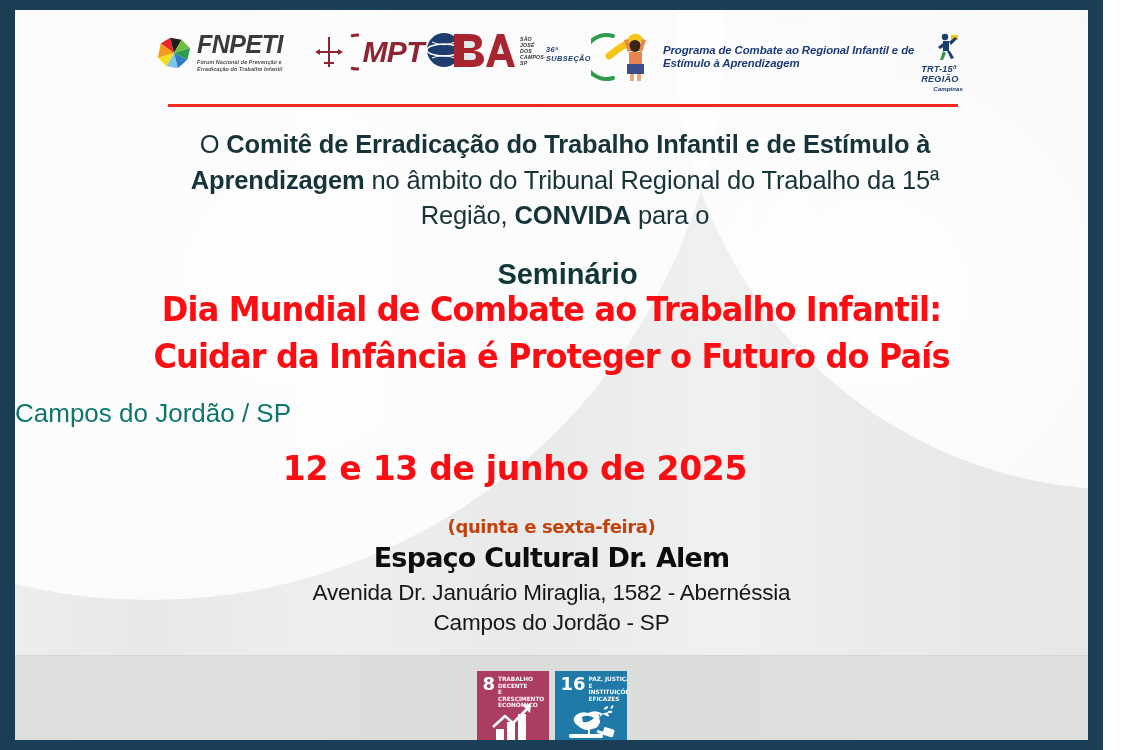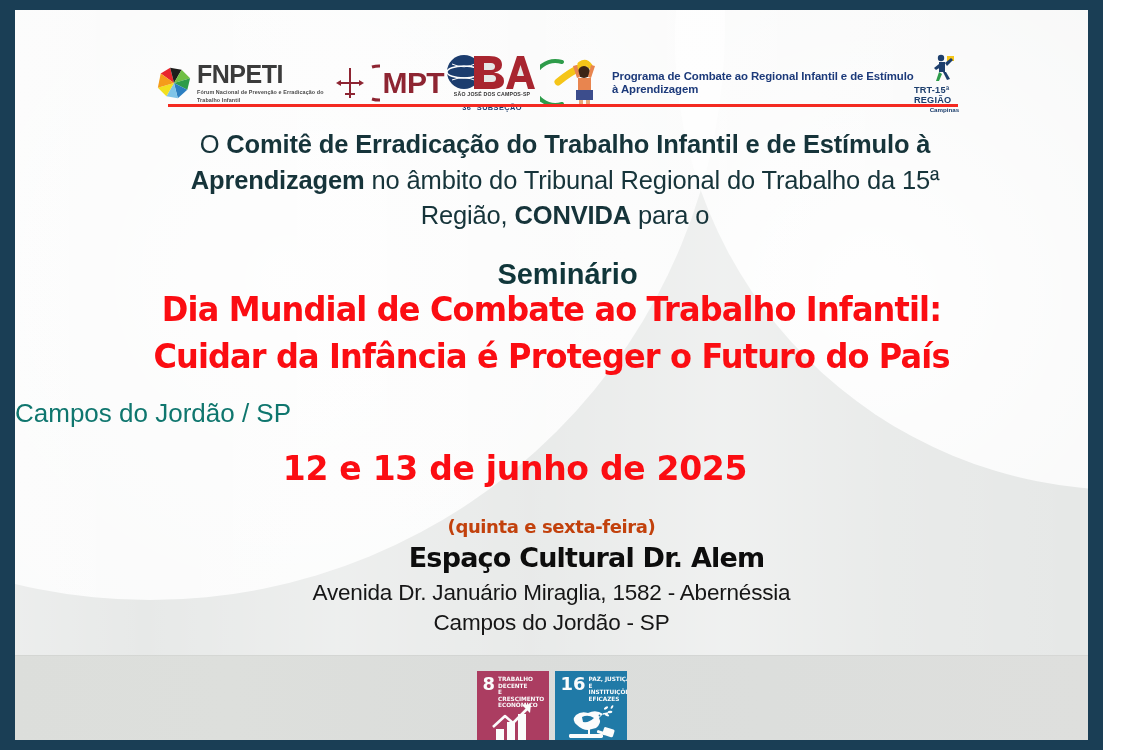--- a/index.html
+++ b/index.html
@@ -93,25 +93,26 @@
   }
 
   
   .content {
     position: absolute; inset: 0;
   }
 
   
   .logo-row {
     position: absolute;
-    left: 140px; top: 39px;
+    left: 140px; top: 22px;
     width: 820px; height: 68px;
     display: flex;
-    align-items: center;
+    align-items: flex-start;
     justify-content: space-between;
+    font-style: italic;
   }
   .logo-slot { display: flex; align-items: center; }
 
   
   .fnpeti { gap: 4px; }
   .pinwheel { position: relative; width: 38px; height: 38px; }
   .pinwheel svg { display: block; }
   .fnpeti-txt { display: flex; flex-direction: column; line-height: 1; }
   .fnpeti-name {
     font-size: 25px; font-weight: bold; letter-spacing: -0.5px;
@@ -124,21 +125,21 @@
 
   
   .mpt { gap: 3px; }
   .mpt-mark { width: 52px; height: 40px; }
   .mpt-name {
     font-size: 30px; font-weight: bold; color: #8e2532;
     letter-spacing: -0.6px;
   }
 
   
-  .oab { flex-direction: column; align-items: center; }
+  .oab { flex-direction: row; align-items: center; }
   .oab-mark { width: 96px; height: 38px; }
   .oab-sub1 {
     font-size: 5.2px; font-weight: bold; color: #333; letter-spacing: 0.2px;
     margin-top: -1px;
   }
   .oab-sub2 {
     font-size: 7.4px; font-weight: bold; color: #1c3d6e;
     letter-spacing: 0.4px; margin-top: 6px;
   }
 
@@ -248,21 +249,20 @@
   .venue-name {
     position: absolute;
     left: 0; top: 532px;
     width: 1073px;
     text-align: center;
     color: #0d0d0d;
     font-family: "DejaVu Sans", sans-serif;
     font-weight: bold;
     font-size: 27px;
     letter-spacing: -0.8px;
-    margin-left: 35px;
   }
   .venue-addr {
     position: absolute;
     left: 0; top: 568px;
     width: 1073px;
     text-align: center;
     color: #161616;
     font-size: 22.5px;
     line-height: 1.33;
     letter-spacing: -0.2px;

